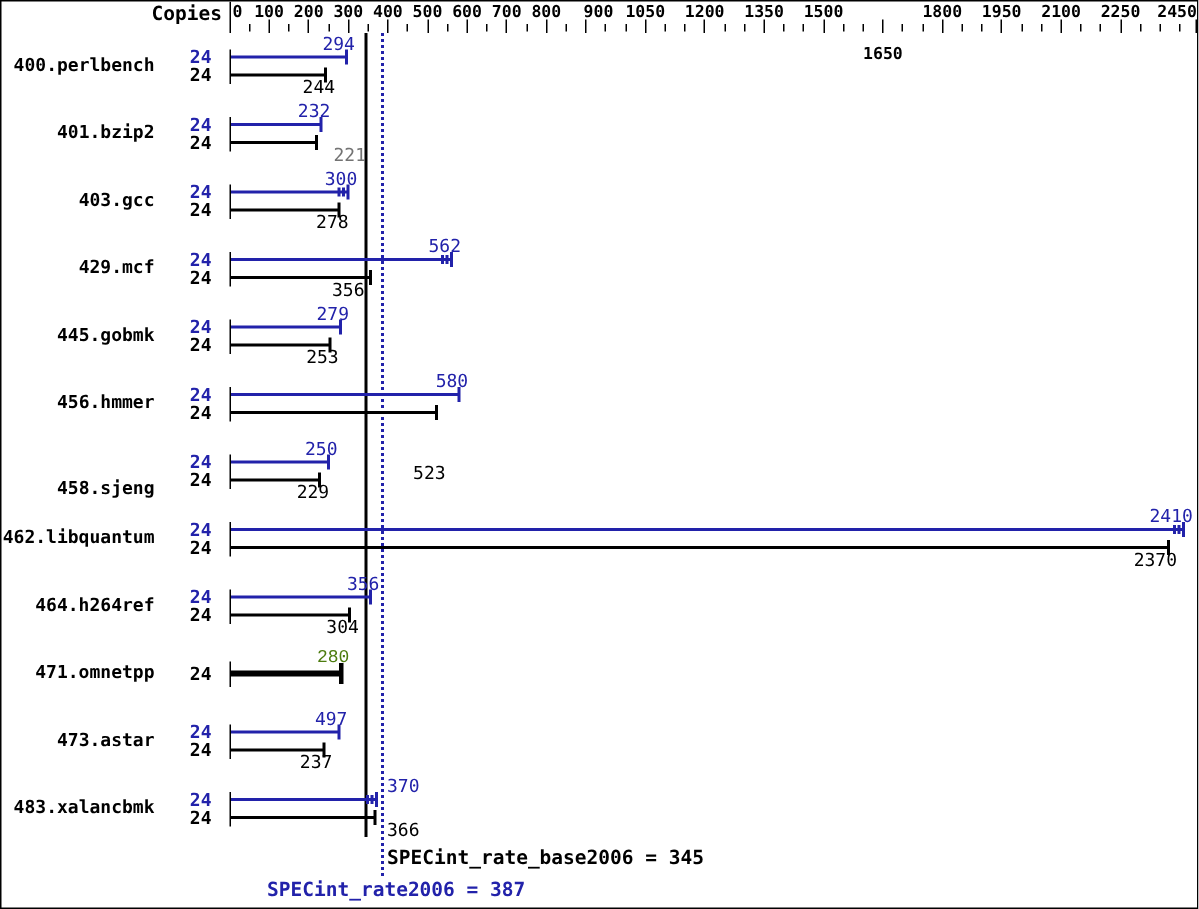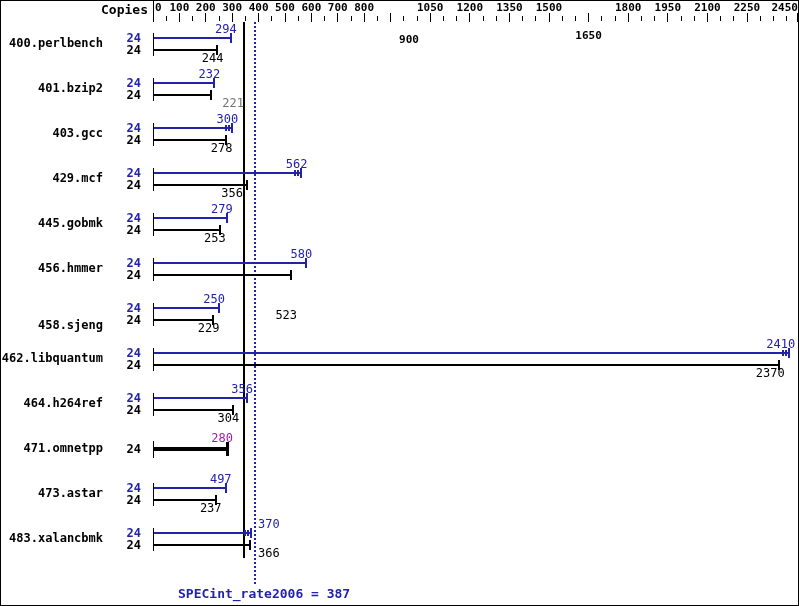--- a/index.html
+++ b/index.html
@@ -44,21 +44,21 @@
       <div class="abs axlab" style="left: 237.6px; top: 1px; width: 40px; text-align: center;">400</div>
       <div class="abs tick" style="left: 284px; top: 12px; height: 9px;"></div>
       <div class="abs axlab" style="left: 264px; top: 1px; width: 40px; text-align: center;">500</div>
       <div class="abs tick" style="left: 310px; top: 12px; height: 9px;"></div>
       <div class="abs axlab" style="left: 290.4px; top: 1px; width: 40px; text-align: center;">600</div>
       <div class="abs tick" style="left: 336px; top: 12px; height: 9px;"></div>
       <div class="abs axlab" style="left: 316.8px; top: 1px; width: 40px; text-align: center;">700</div>
       <div class="abs tick" style="left: 363px; top: 12px; height: 9px;"></div>
       <div class="abs axlab" style="left: 343.2px; top: 1px; width: 40px; text-align: center;">800</div>
       <div class="abs tick" style="left: 389px; top: 12px; height: 9px;"></div>
-      <div class="abs axlab" style="left: 388px; top: 1px; width: 40px; text-align: center; margin-top: 32px;">900</div>
+      <div class="abs axlab" style="left: 378px; top: 1px; width: 40px; text-align: center;">900</div>
       <div class="abs tick" style="left: 429px; top: 12px; height: 9px;"></div>
       <div class="abs axlab" style="left: 409.2px; top: 1px; width: 40px; text-align: center;">1050</div>
       <div class="abs tick" style="left: 468px; top: 12px; height: 9px;"></div>
       <div class="abs axlab" style="left: 448.8px; top: 1px; width: 40px; text-align: center;">1200</div>
       <div class="abs tick" style="left: 508px; top: 12px; height: 9px;"></div>
       <div class="abs axlab" style="left: 488.4px; top: 1px; width: 40px; text-align: center;">1350</div>
       <div class="abs tick" style="left: 548px; top: 12px; height: 9px;"></div>
       <div class="abs axlab" style="left: 528px; top: 1px; width: 40px; text-align: center;">1500</div>
       <div class="abs tick" style="left: 587px; top: 12px; height: 9px;"></div>
       <div class="abs axlab" style="left: 567.6px; top: 1px; width: 40px; text-align: center; margin-top: 28px;">1650</div>
@@ -204,21 +204,21 @@
       <div class="abs endtick" style="left: 244.984px; top: 392px; height: 10px; background: rgb(34, 34, 170);"></div>
       <div class="abs vallab" style="top: 383px; color: rgb(34, 34, 170); right: 547.016px;">356</div>
       <div class="abs bar" style="left: 153px; top: 408px; width: 79.256px; height: 2px; background: rgb(0, 0, 0);"></div>
       <div class="abs endtick" style="left: 231.256px; top: 404px; height: 10px; background: rgb(0, 0, 0);"></div>
       <div class="abs vallab" style="top: 412px; color: rgb(0, 0, 0); right: 560.744px;">304</div>
       <div class="abs bmname" style="right: 697px; top: 441px;">471.omnetpp</div>
       <div class="abs copies" style="right: 659px; top: 442px; color: rgb(0, 0, 0);">24</div>
       <div class="abs starttick" style="left: 152px; top: 440px; height: 17px;"></div>
       <div class="abs bar" style="left: 153px; top: 446px; width: 72.92px; height: 4px; background: rgb(0, 0, 0);"></div>
       <div class="abs endtick" style="left: 224.92px; top: 441px; height: 14px; width: 3px; background: rgb(0, 0, 0);"></div>
-      <div class="abs vallab" style="top: 432px; color: #a21caf; right: 567.08px;">280</div>
+      <div class="abs vallab" style="top: 432px; color: #4d7c0f; right: 567.08px; font-family: Liberation Mono, monospace;">280</div>
       <div class="abs bmname" style="right: 697px; top: 486px;">473.astar</div>
       <div class="abs copies" style="right: 659px; top: 481px; color: rgb(34, 34, 170);">24</div>
       <div class="abs copies" style="right: 659px; top: 493px; color: rgb(0, 0, 0);">24</div>
       <div class="abs starttick" style="left: 152px; top: 482px; height: 23px;"></div>
       <div class="abs bar" style="left: 153px; top: 486px; width: 71.6px; height: 2px; background: rgb(34, 34, 170);"></div>
       <div class="abs endtick" style="left: 223.6px; top: 482px; height: 10px; background: rgb(34, 34, 170);"></div>
       <div class="abs vallab" style="top: 473px; color: rgb(34, 34, 170); right: 568.4px;">497</div>
       <div class="abs bar" style="left: 153px; top: 498px; width: 61.568px; height: 2px; background: rgb(0, 0, 0);"></div>
       <div class="abs endtick" style="left: 213.568px; top: 494px; height: 10px; background: rgb(0, 0, 0);"></div>
       <div class="abs vallab" style="top: 502px; color: rgb(0, 0, 0); right: 578.432px;">237</div>
@@ -229,15 +229,16 @@
       <div class="abs bar" style="left: 153px; top: 531px; width: 96.68px; height: 2px; background: rgb(34, 34, 170);"></div>
       <div class="abs endtick" style="left: 248.68px; top: 527px; height: 10px; background: rgb(34, 34, 170);"></div>
       <div class="abs minitick" style="left: 242.68px; top: 529px; height: 6px; background: rgb(34, 34, 170);"></div>
       <div class="abs minitick" style="left: 245.68px; top: 529px; height: 6px; background: rgb(34, 34, 170);"></div>
       <div class="abs vallab" style="top: 518px; color: rgb(34, 34, 170); left: 257px;">370</div>
       <div class="abs bar" style="left: 153px; top: 543px; width: 95.624px; height: 2px; background: rgb(0, 0, 0);"></div>
       <div class="abs endtick" style="left: 247.624px; top: 539px; height: 10px; background: rgb(0, 0, 0);"></div>
       <div class="abs vallab" style="top: 547px; color: rgb(0, 0, 0); left: 257px;">366</div>
     </div>
 
+  <div class="abs sumtxt" style="left:257px;top:565px;color:#000;">SPECint_rate_base2006 = 345</div>
 
   <div class="abs sumtxt" style="left:177px;top:586px;color:#2222aa;">SPECint_rate2006 = 387</div>
 </div>
 
 </body></html>

